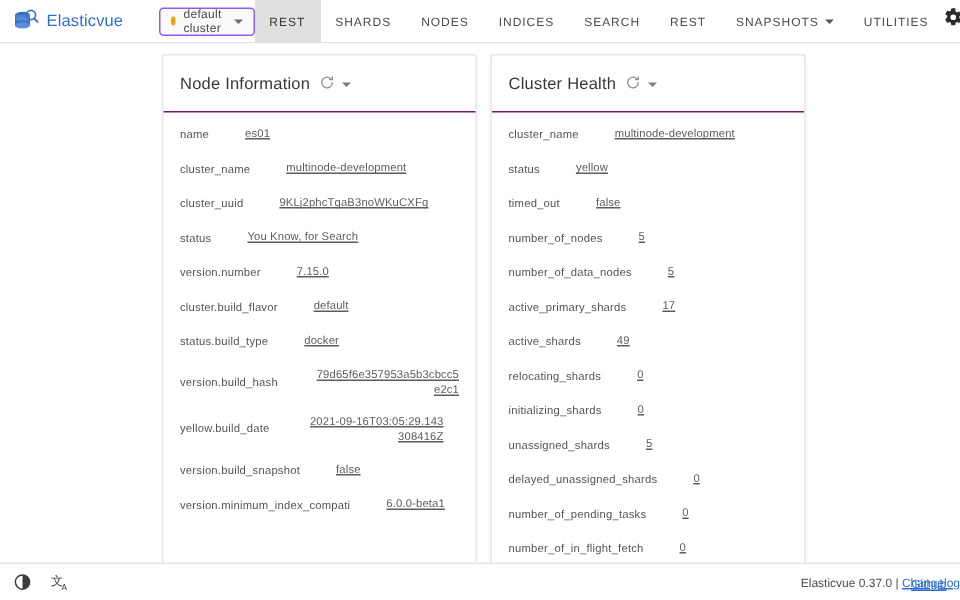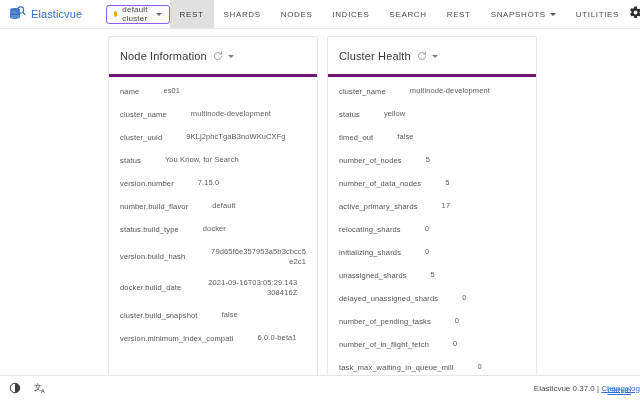--- a/index.html
+++ b/index.html
@@ -81,21 +81,21 @@
   .card {
     width: 210px;
     background: #ffffff;
     border: 1px solid #e8e8e8;
     border-radius: 2px;
     box-shadow: 0 1px 2px rgba(0,0,0,0.06);
   }
   .card-header {
     display: flex; align-items: center; gap: 6px;
     padding: 10px 11px 9px 11px;
-    border-bottom: 3px solid #701a75;
+    border-bottom: 1px solid #701a75;
   }
   .card-title { font-size: 11px; color: #373737; letter-spacing: .15px; }
   .refresh-icon { display: block; }
   .card-header .caret { border-top-color: #7d7d7d; margin-left: -1px; }
 
   .kv-list { padding: 3px 0 6px 0; }
   .kv-row {
     display: flex;
     align-items: center;
     gap: 24px;
@@ -108,20 +108,21 @@
     letter-spacing: .15px;
     white-space: nowrap;
   }
   .kv-val {
     font-size: 7.5px;
     color: #5d5d5d;
     text-align: right;
     letter-spacing: .1px;
     word-break: break-all;
     line-height: 1.35;
+    text-decoration: underline;
   }
 
   
   .footer {
     position: absolute;
     left: 0; bottom: 0;
     width: 640px; height: 25px;
     background: #ffffff;
     border-top: 1px solid #e6e6e6;
     display: flex;
@@ -236,37 +237,37 @@
           </div>
           <div class="kv-row">
             <span class="kv-key">status</span>
             <span class="kv-val">You Know, for Search</span>
           </div>
           <div class="kv-row">
             <span class="kv-key">version.number</span>
             <span class="kv-val">7.15.0</span>
           </div>
           <div class="kv-row">
-            <span class="kv-key">number.build_flavor</span>
+            <span class="kv-key">cluster.build_flavor</span>
             <span class="kv-val">default</span>
           </div>
           <div class="kv-row">
             <span class="kv-key">status.build_type</span>
             <span class="kv-val">docker</span>
           </div>
           <div class="kv-row">
             <span class="kv-key">version.build_hash</span>
             <span class="kv-val">79d65f6e357953a5b3cbcc5e2c1</span>
           </div>
           <div class="kv-row">
-            <span class="kv-key">docker.build_date</span>
+            <span class="kv-key">yellow.build_date</span>
             <span class="kv-val" style="max-width:92px">2021-09-16T03:05:29.143308416Z</span>
           </div>
           <div class="kv-row">
-            <span class="kv-key">cluster.build_snapshot</span>
+            <span class="kv-key">version.build_snapshot</span>
             <span class="kv-val">false</span>
           </div>
           <div class="kv-row">
             <span class="kv-key">version.minimum_index_compati</span>
             <span class="kv-val">6.0.0-beta1</span>
           </div>
         </div>
       </div>
 
       <div class="card">
@@ -297,20 +298,24 @@
             <span class="kv-key">number_of_nodes</span>
             <span class="kv-val">5</span>
           </div>
           <div class="kv-row">
             <span class="kv-key">number_of_data_nodes</span>
             <span class="kv-val">5</span>
           </div>
           <div class="kv-row">
             <span class="kv-key">active_primary_shards</span>
             <span class="kv-val">17</span>
+          </div>
+          <div class="kv-row">
+            <span class="kv-key">active_shards</span>
+            <span class="kv-val">49</span>
           </div>
           <div class="kv-row">
             <span class="kv-key">relocating_shards</span>
             <span class="kv-val">0</span>
           </div>
           <div class="kv-row">
             <span class="kv-key">initializing_shards</span>
             <span class="kv-val">0</span>
           </div>
           <div class="kv-row">

